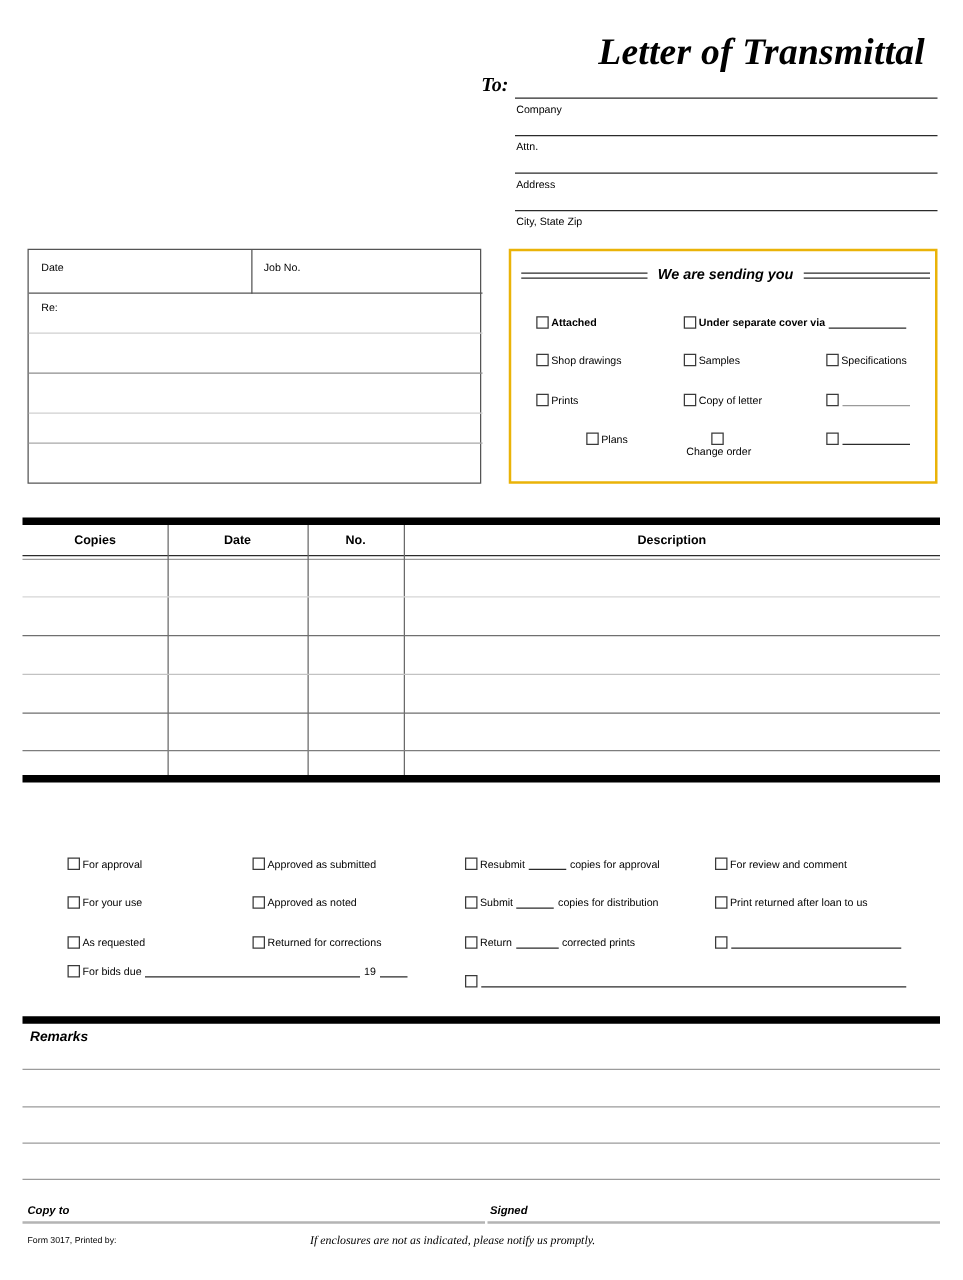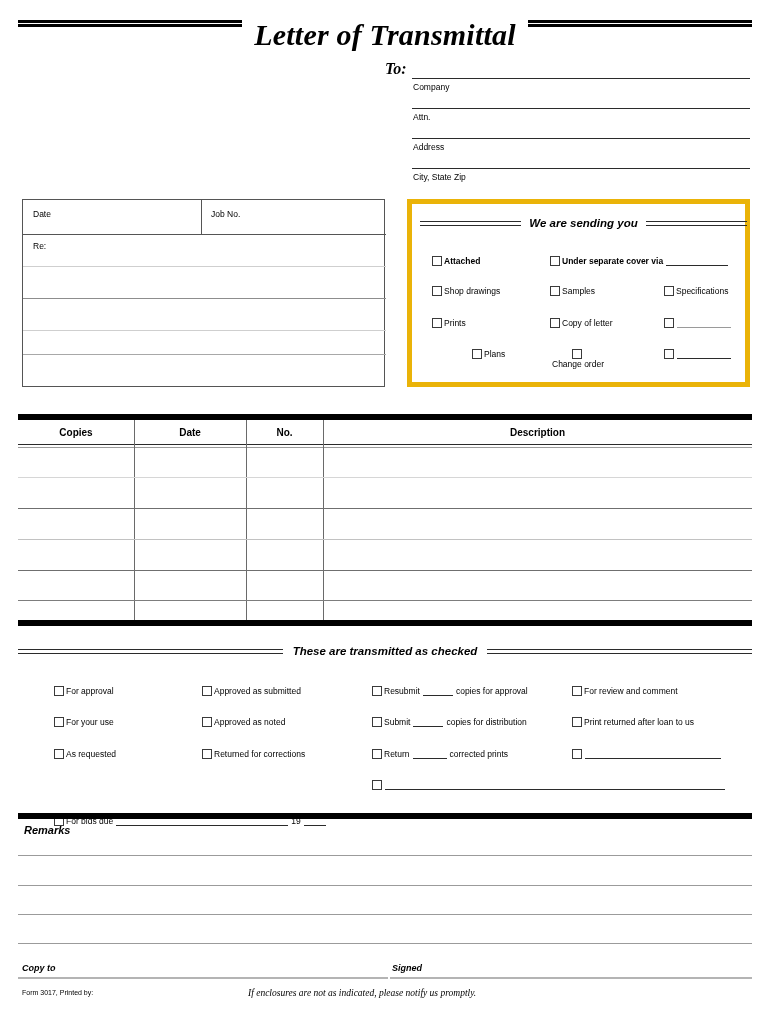--- a/index.html
+++ b/index.html
@@ -4,21 +4,21 @@
 <style>
   html,body{margin:0;padding:0;background:#ffffff;}
   body{
     width:770px;height:1024px;position:relative;overflow:hidden;
     font-family:"Liberation Sans", sans-serif;color:#000;
   }
   .page{position:absolute;left:0;top:0;width:770px;height:1024px;}
 
   
   .title-wrap{position:absolute;left:18px;top:20px;width:734px;height:44px;
-    display:flex;align-items:flex-start;justify-content:center;}
+    display:flex;align-items:flex-end;justify-content:center;flex-direction:column;}
   .title-text{
     font-family:"Liberation Serif", serif;
     font-style:italic;font-weight:700;font-size:30px;
     letter-spacing:.2px;white-space:nowrap;padding:0 12px;line-height:1;
   }
   .title-dbl{flex:1 1 auto;height:7px;position:relative;}
   .title-dbl::before,.title-dbl::after{
     content:"";position:absolute;left:0;right:0;height:3px;background:#000;}
   .title-dbl::before{top:0;}
   .title-dbl::after{bottom:0;}
@@ -31,21 +31,21 @@
 
   
   .infobox{position:absolute;left:22px;top:199px;width:363px;height:188px;
     border:1px solid #555;box-sizing:border-box;}
   .infobox .vdiv{position:absolute;left:178px;top:0;width:1px;height:35px;background:#555;}
   .ib-label{position:absolute;font-size:8.5px;}
   .ib-hr{position:absolute;left:0;width:363px;height:1px;}
 
   
   .sendbox{position:absolute;left:407px;top:199px;width:343px;height:188px;
-    border:5px solid #eab308;box-sizing:border-box;}
+    border:2px solid #eab308;box-sizing:border-box;}
   .panel-head{position:absolute;left:8px;top:10px;width:327px;height:18px;
     display:flex;align-items:center;}
   .panel-head .dbl{flex:1 1 auto;height:5px;position:relative;}
   .panel-head .dbl::before,.panel-head .dbl::after{
     content:"";position:absolute;left:0;right:0;height:1px;background:#2b2b2b;}
   .panel-head .dbl::before{top:0;}
   .panel-head .dbl::after{bottom:0;}
   .panel-head .txt{font-style:italic;font-weight:700;font-size:11.5px;white-space:nowrap;padding:0 8px;}
 
   
@@ -201,41 +201,36 @@
 
     <span class="trow" style="top:477px;background:#d6d6d6;"></span>
     <span class="trow" style="top:508px;background:#6f6f6f;"></span>
     <span class="trow" style="top:539px;background:#c2c2c2;"></span>
     <span class="trow" style="top:570px;background:#6f6f6f;"></span>
     <span class="trow" style="top:600px;background:#7d7d7d;"></span>
 
     <span class="tbl-botbar"></span>
   </div>
 
-  <div class="trans-head">
-    <span class="dbl"></span>
-    <span class="txt">These are transmitted as checked</span>
-    <span class="dbl"></span>
-  </div>
 
   <div>
 
     <div class="cbrow" style="left:54px;top:686px;">
       <span class="cb"></span>
       <span class="lbl">For approval</span>
     </div>
     <div class="cbrow" style="left:54px;top:717px;">
       <span class="cb"></span>
       <span class="lbl">For your use</span>
     </div>
     <div class="cbrow" style="left:54px;top:749px;">
       <span class="cb"></span>
       <span class="lbl">As requested</span>
     </div>
-    <div class="cbrow" style="left:54px;top:816px;align-items:center;">
+    <div class="cbrow" style="left:54px;top:772px;align-items:center;">
       <span class="cb"></span>
       <span class="lbl">For bids due</span>
       <span class="fill" style="width:172px;"></span>
       <span>19</span>
       <span class="fill" style="width:22px;"></span>
     </div>
 
     <div class="cbrow" style="left:202px;top:686px;">
       <span class="cb"></span>
       <span class="lbl">Approved as submitted</span>

